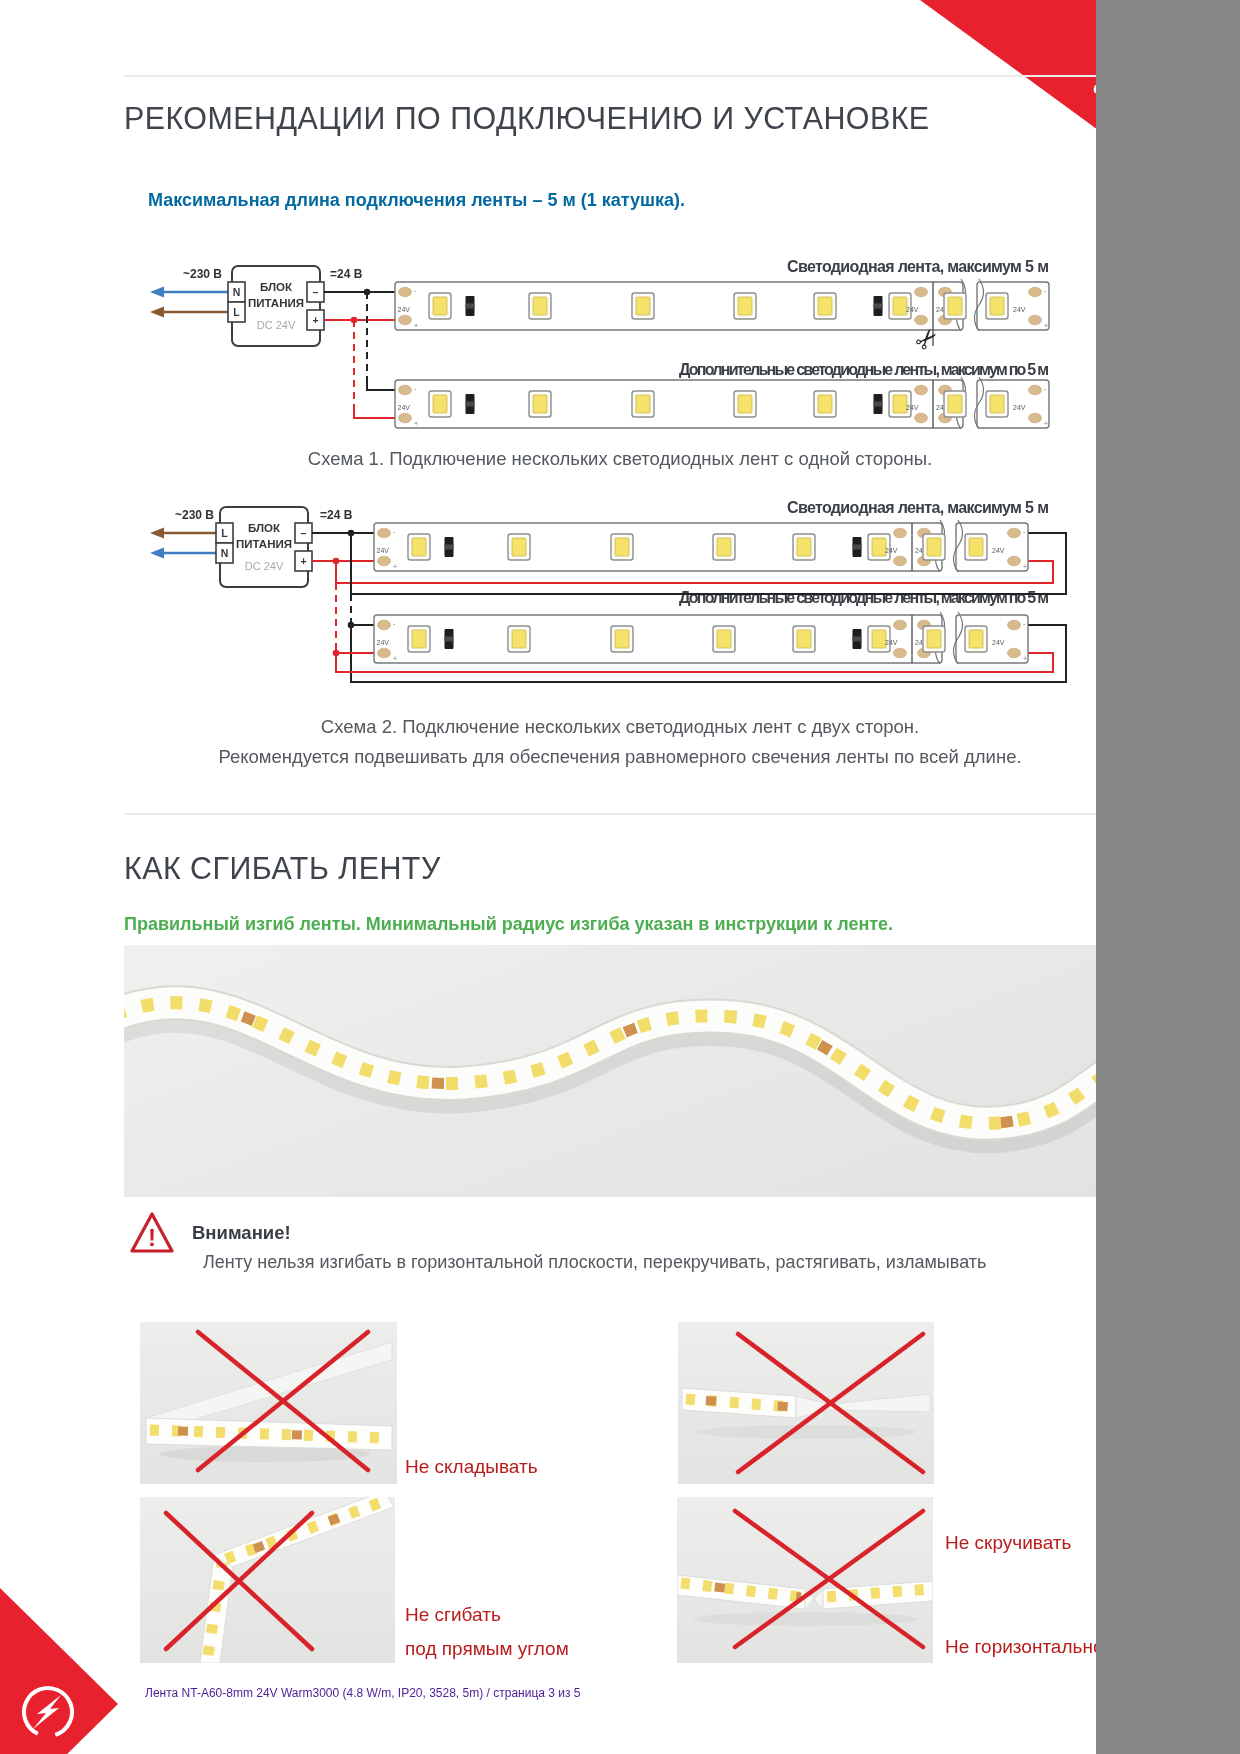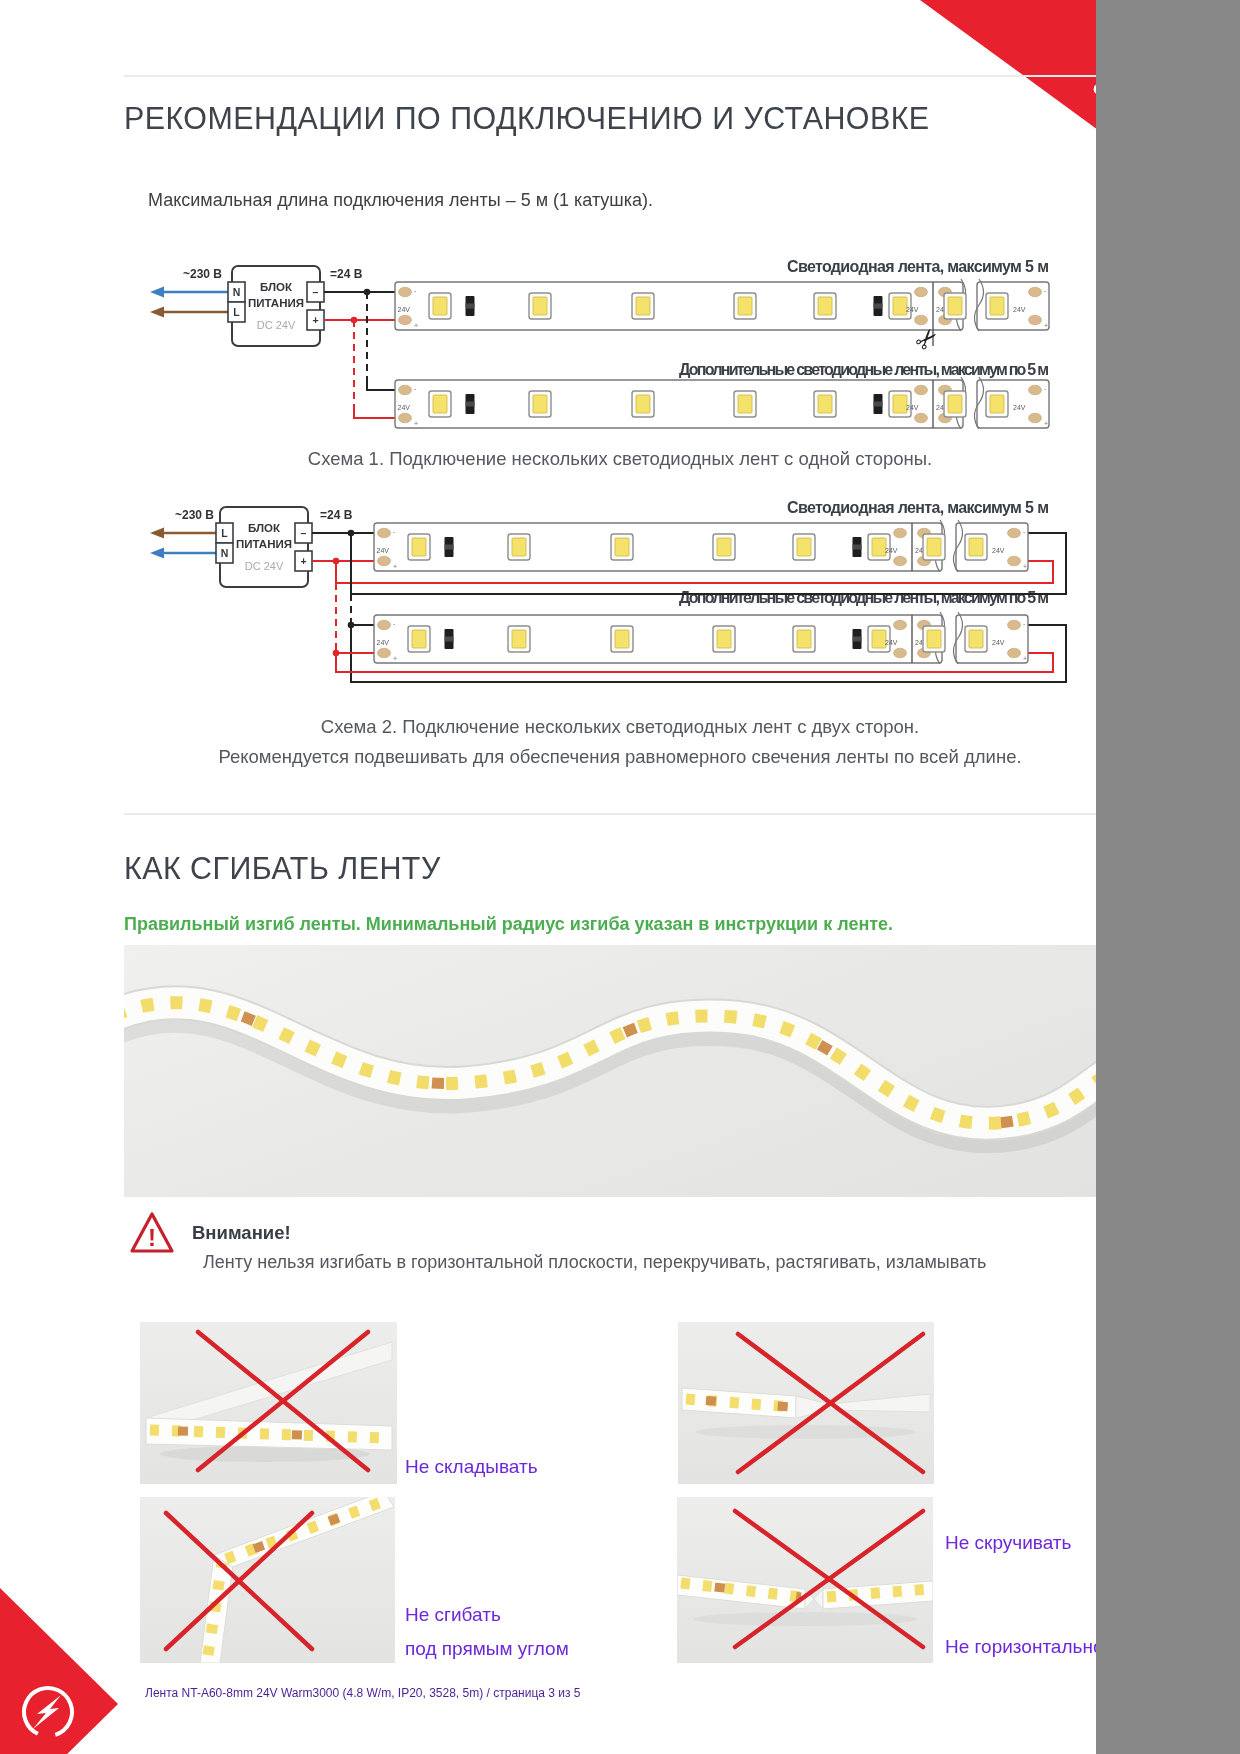--- a/index.html
+++ b/index.html
@@ -1,26 +1,26 @@
 <!DOCTYPE html>
 <html><head>
 <meta charset="utf-8">
 <style>
   html,body{margin:0;padding:0;background:#888;}
   #page{position:relative;width:1096px;height:1754px;background:#fff;overflow:hidden;
         font-family:"Liberation Sans","DejaVu Sans",sans-serif;color:#54585f;}
   .abs{position:absolute;}
   .divider{height:2px;background:#ebebeb;}
   .h1{font-size:32px;font-weight:400;color:#3f444c;letter-spacing:.5px;transform:scaleX(.95);transform-origin:left;white-space:nowrap;}
-  .body-t{font-size:18px;color:#404040;}
+  .body-t{font-size:18px;color:#0369a1;font-weight:bold;}
   .caption{width:992px;text-align:center;font-size:18.5px;color:#54585f;line-height:30px;}
   .green-t{font-size:18px;font-weight:bold;color:#4cae50;}
   .warn-title{font-size:18.5px;font-weight:bold;color:#393e45;}
   .warn-line{font-size:18px;color:#54585f;margin-left:11px;}
-  .dont-label{font-size:19px;color:#6d28d9;line-height:34px;white-space:nowrap;}
+  .dont-label{font-size:19px;color:#b91c1c;line-height:34px;white-space:nowrap;}
   .photo{background:linear-gradient(160deg,#f0f0ee 0%,#e9e9e7 45%,#e2e2e0 100%);}
   .dont-img{background:linear-gradient(180deg,#ededeb,#e3e3e1);}
   .footer-t{font-size:12px;color:#4c1d95;}
   .page-num{font-size:22px;color:#53595f;}
   .diag-line{width:70px;height:1px;background:#a7adb3;transform:rotate(53deg);transform-origin:left;}
   
   .corner{width:320px;height:240px;background:#e8212e;clip-path:polygon(0 0,100% 0,100% 100%,57% 55.5%);}
   .wordmark{font-style:italic;font-weight:800;font-size:31px;color:#fff;letter-spacing:-.5px;width:210px;text-align:center;}
   .wordmark sup{font-size:11px;}
   .diamond{width:118px;height:232px;background:#e8212e;clip-path:polygon(0 0,100% 50%,0 100%);}

